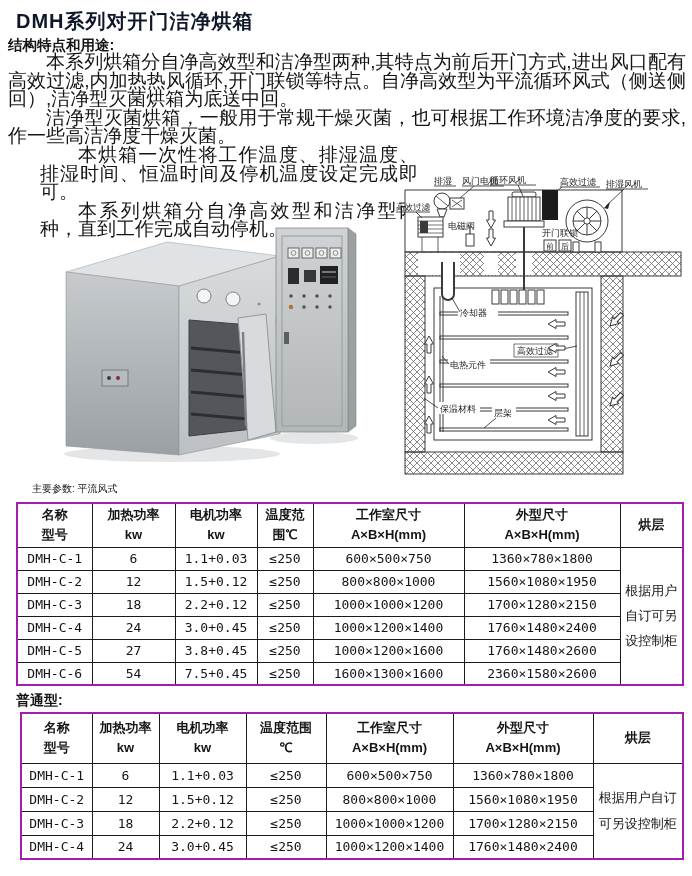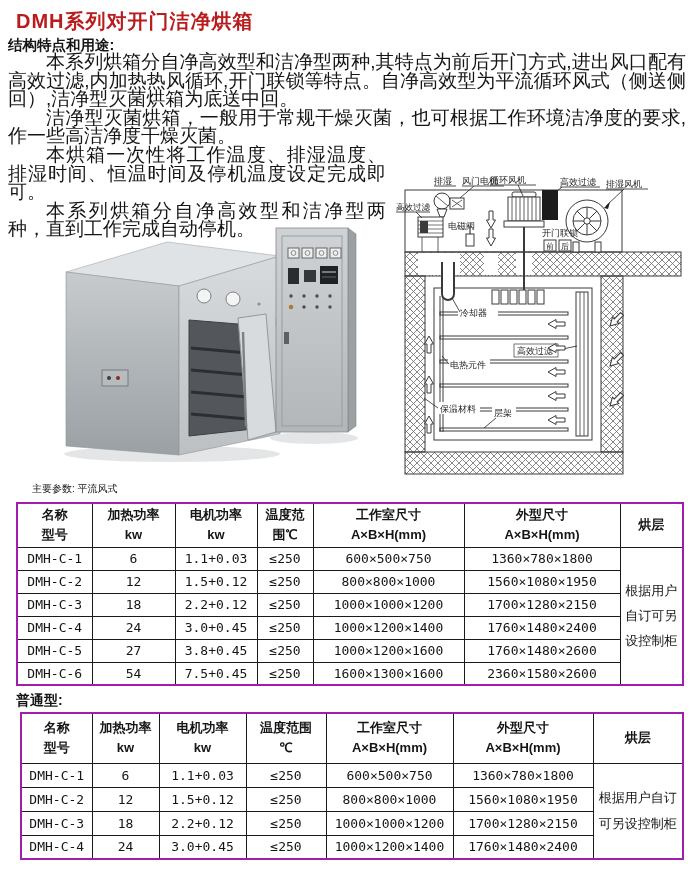--- a/index.html
+++ b/index.html
@@ -1,22 +1,22 @@
 <!DOCTYPE html>
 <html><head>
 <meta charset="utf-8">
 <style>
   html,body{margin:0;padding:0;background:#fff;}
   .page{position:relative;width:692px;height:876px;background:#fff;overflow:hidden;
         font-family:"Liberation Sans",sans-serif;color:#151515;}
-  .title{position:absolute;left:16px;top:8px;font-size:20px;font-weight:bold;color:#b91c1c;letter-spacing:1px;}
+  .title{position:absolute;left:16px;top:8px;font-size:20px;font-weight:bold;color:#0f172a;letter-spacing:1px;}
   .heading{position:absolute;left:8px;top:36px;font-size:14.5px;font-weight:bold;}
   .paras{position:absolute;left:8px;top:53px;width:678px;font-size:19px;line-height:18.6px;text-align:justify;}
   .paras p{margin:0;text-indent:2em;}
-  .paras p.narrow{width:378px;}
+  .paras p.narrow{width:378px;margin-left:32px;}
   .photo-oven{position:absolute;left:52px;top:222px;}
   .photo-cabinet{position:absolute;left:264px;top:220px;}
   .diagram{position:absolute;left:396px;top:176px;}
   .tcap1{position:absolute;left:32px;top:482px;font-size:10px;font-weight:normal;}
   .tcap2{position:absolute;left:16px;top:692px;font-size:14px;font-weight:bold;}
   table{border-collapse:collapse;table-layout:fixed;position:absolute;border:2px solid #a21caf;background:#fff;}
   .t1{left:16px;top:502px;width:666px;}
   .t2{left:20px;top:712px;width:662px;}
   th,td{border:1px solid #1a1a1a;text-align:center;vertical-align:middle;padding:0;overflow:hidden;}
   th{font-size:13px;font-weight:bold;font-family:"Liberation Sans",sans-serif;}

